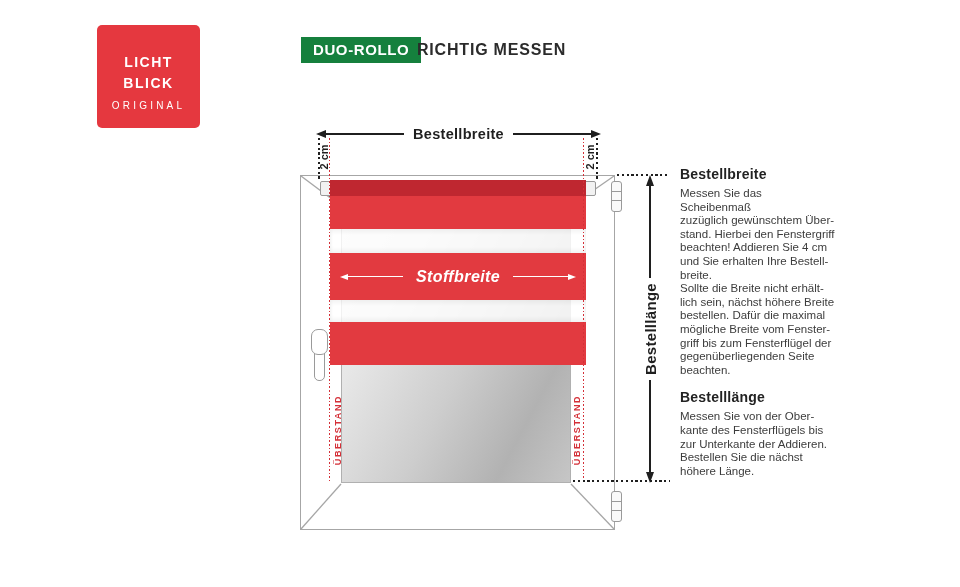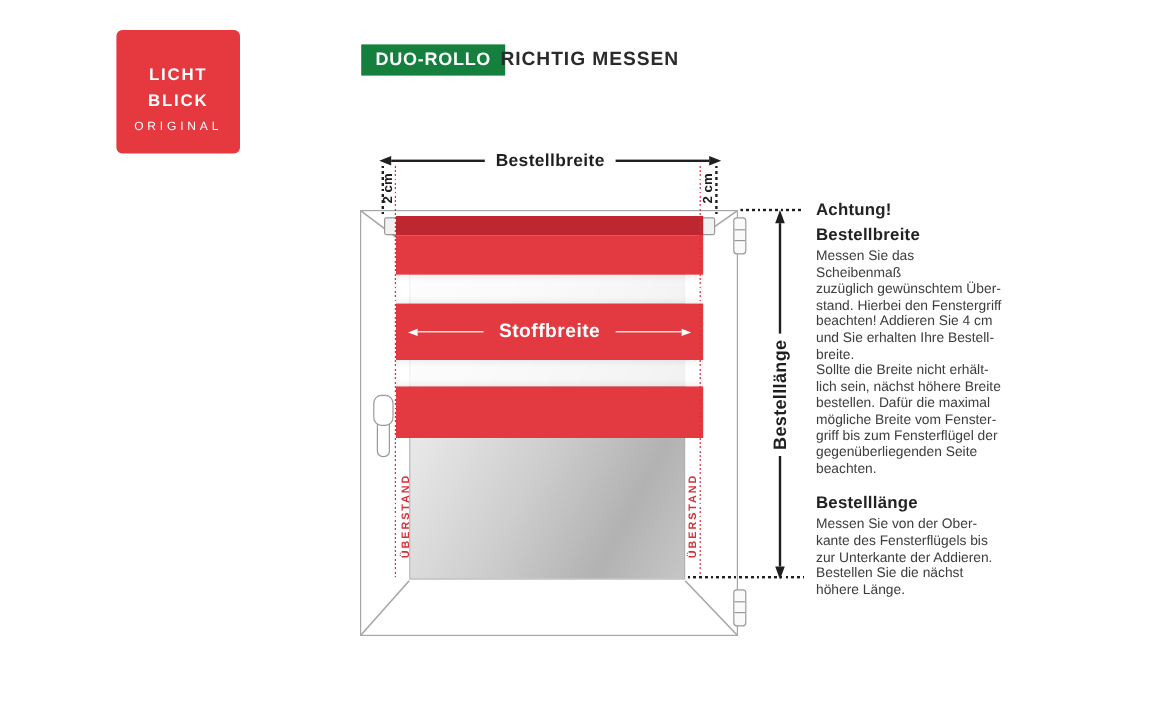--- a/index.html
+++ b/index.html
@@ -48,21 +48,21 @@
   .stripe-b{top:253px;height:47px;}
   .stripe-c{top:322px;height:43px;}
   .gap{position:absolute;left:330px;width:256px;background:rgba(255,255,255,0.82);z-index:6;
        box-shadow:inset 0 3px 4px rgba(0,0,0,0.05), inset 0 -3px 4px rgba(0,0,0,0.05);}
   .gap-1{top:229px;height:24px;}
   .gap-2{top:300px;height:22px;}
 
   
   .stoff-arrow{position:absolute;left:10px;right:10px;top:0;bottom:0;display:flex;align-items:center;}
   .stoff-seg{flex:1;height:1.6px;background:#fff;}
-  .stoff-label{margin:0 13px;color:#fff;font-size:16px;font-weight:bold;letter-spacing:0.4px;}
+  .stoff-label{margin:0 13px;color:#fff;font-size:16px;font-weight:bold;letter-spacing:0.4px;font-style:italic;}
   .wtri{width:0;height:0;border-top:3.5px solid transparent;border-bottom:3.5px solid transparent;}
   .wtri-l{border-right:8px solid #fff;}
   .wtri-r{border-left:8px solid #fff;}
 
   
   .dot-v-black{position:absolute;width:2.2px;
        background:repeating-linear-gradient(to bottom,#1f1f1f 0 2.2px,transparent 2.2px 4.8px);z-index:8;}
   .dot-h-black{position:absolute;height:2.2px;
        background:repeating-linear-gradient(to right,#1f1f1f 0 2.2px,transparent 2.2px 4.8px);z-index:8;}
   .dot-v-red{position:absolute;width:1.6px;
@@ -167,21 +167,20 @@
 
   <div class="bl-arrow">
     <span class="vtri vtri-u"></span>
     <span class="bl-seg"></span>
     <span class="bl-label">Bestelllänge</span>
     <span class="bl-seg"></span>
     <span class="vtri vtri-d"></span>
   </div>
 
   <div class="info-col">
-    <h3>Achtung!</h3>
     <h3>Bestellbreite</h3>
     <p>Messen Sie das Scheibenmaß
 zuzüglich gewünschtem Über-
 stand. Hierbei den Fenstergriff
 beachten! Addieren Sie 4 cm
 und Sie erhalten Ihre Bestell-
 breite.
 Sollte die Breite nicht erhält-
 lich sein, nächst höhere Breite
 bestellen. Dafür die maximal

